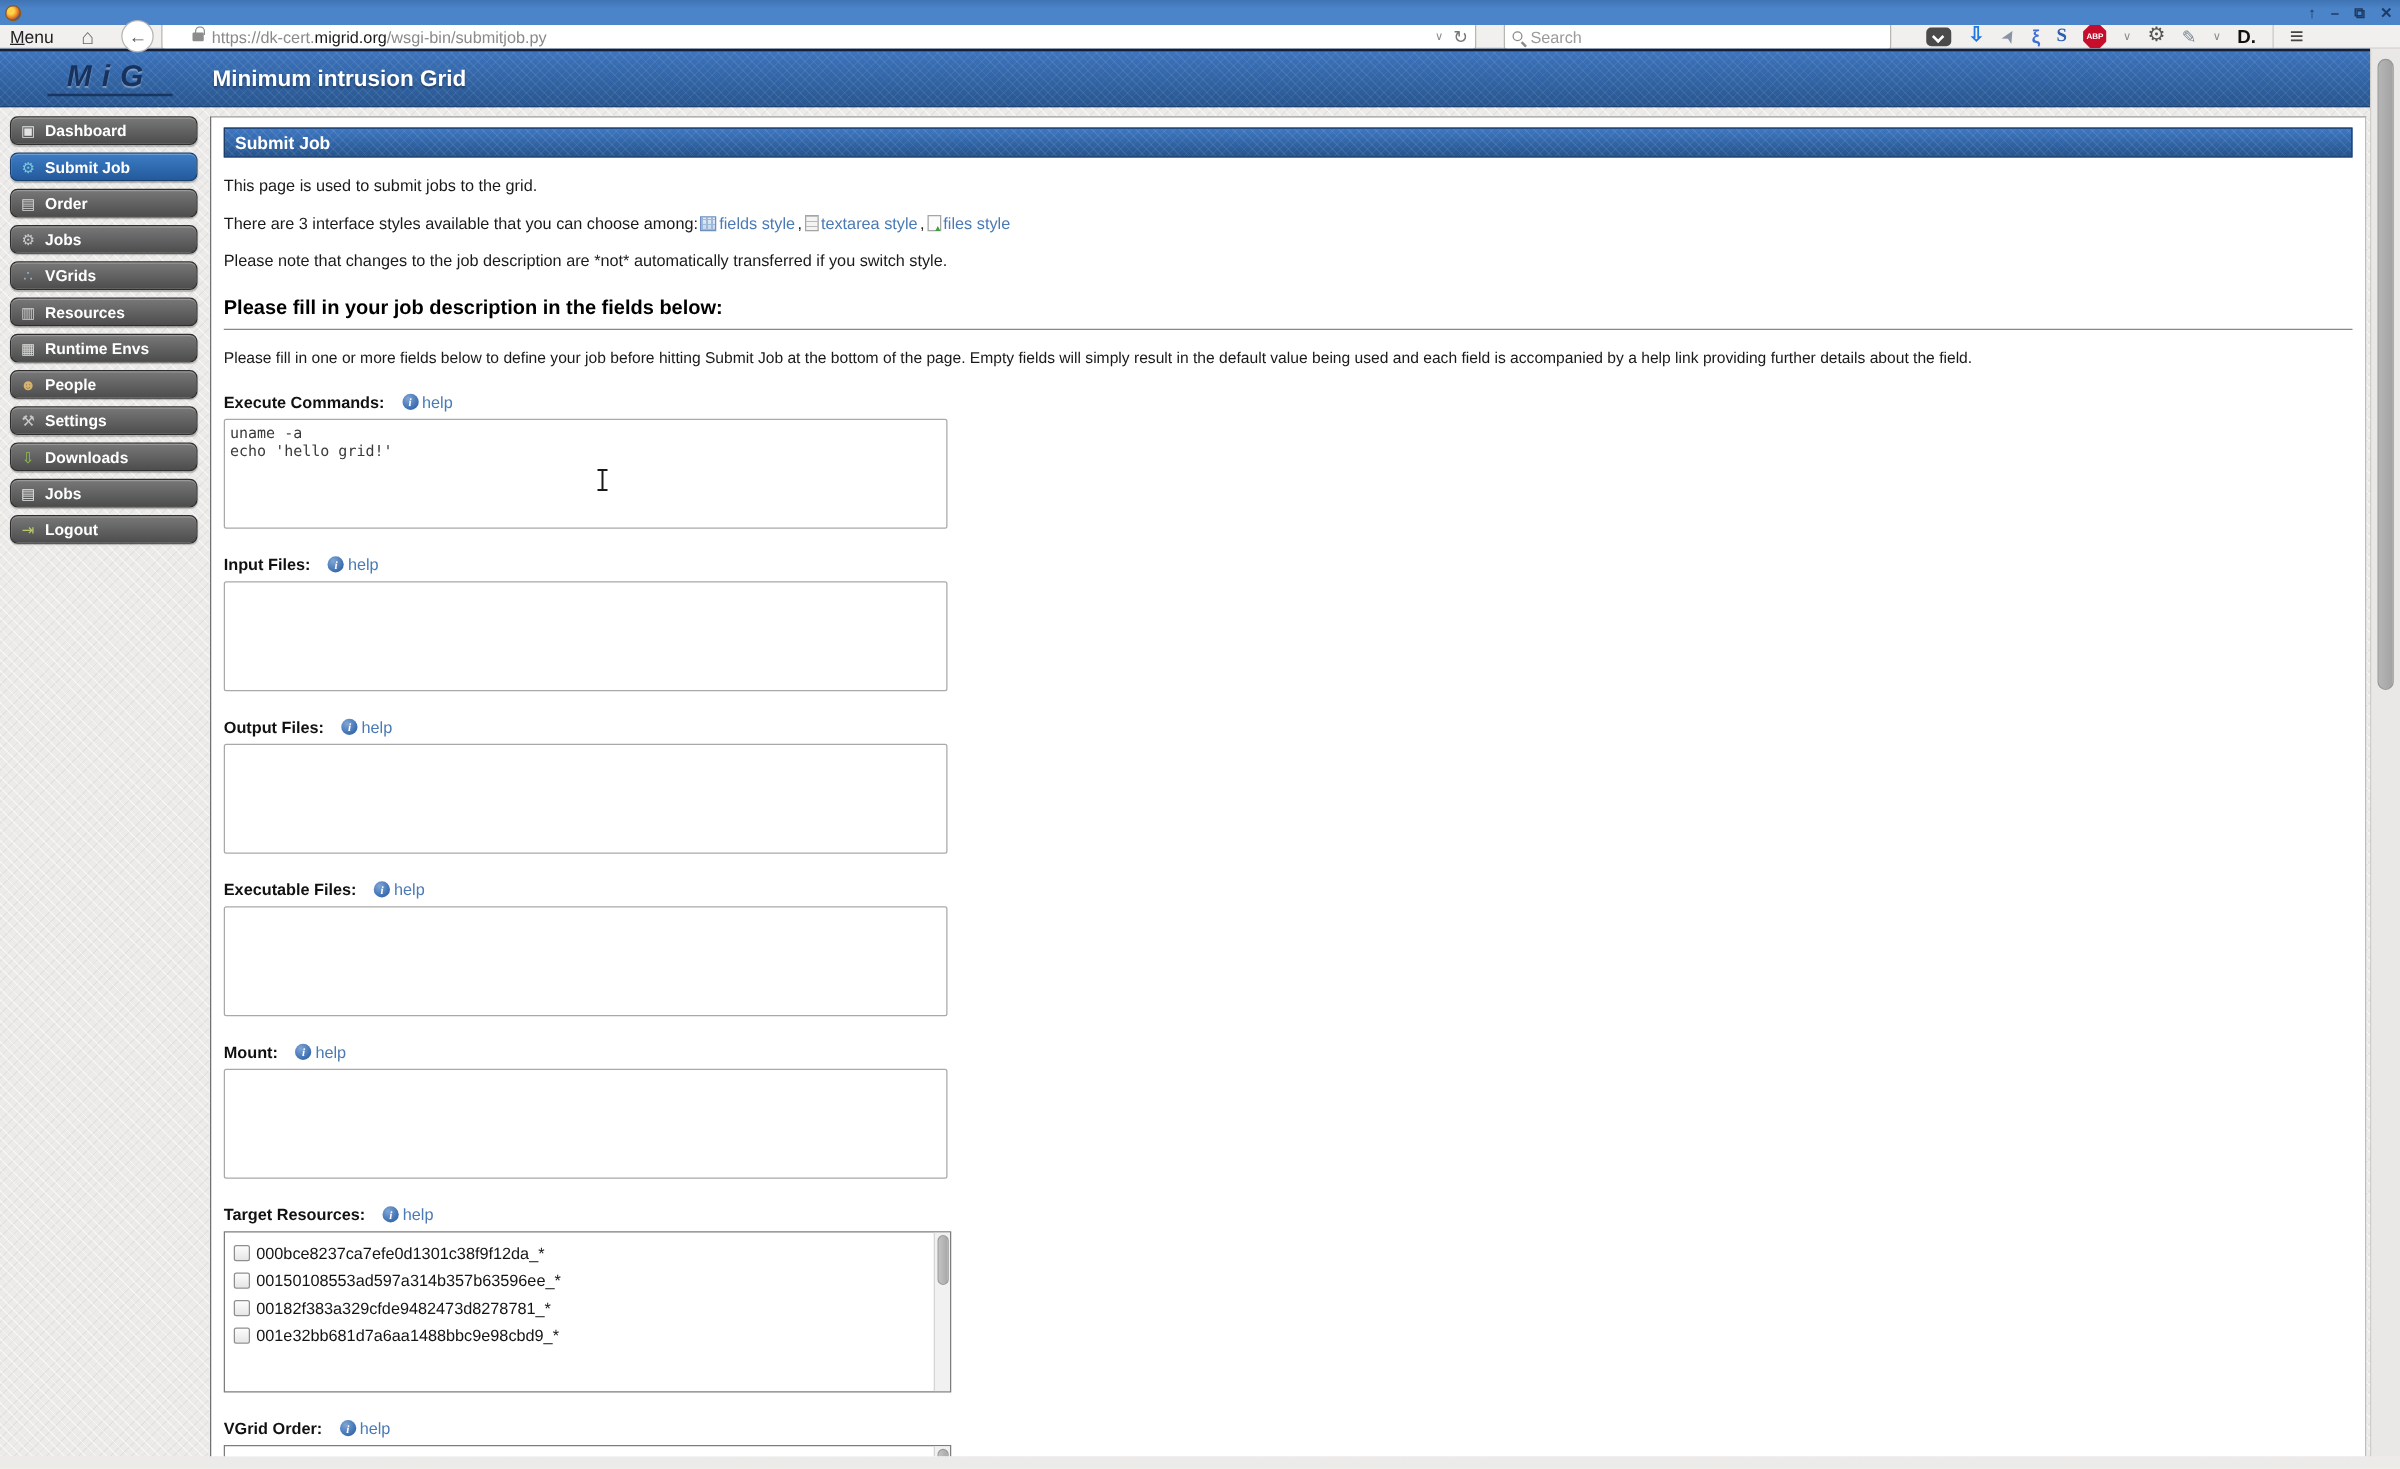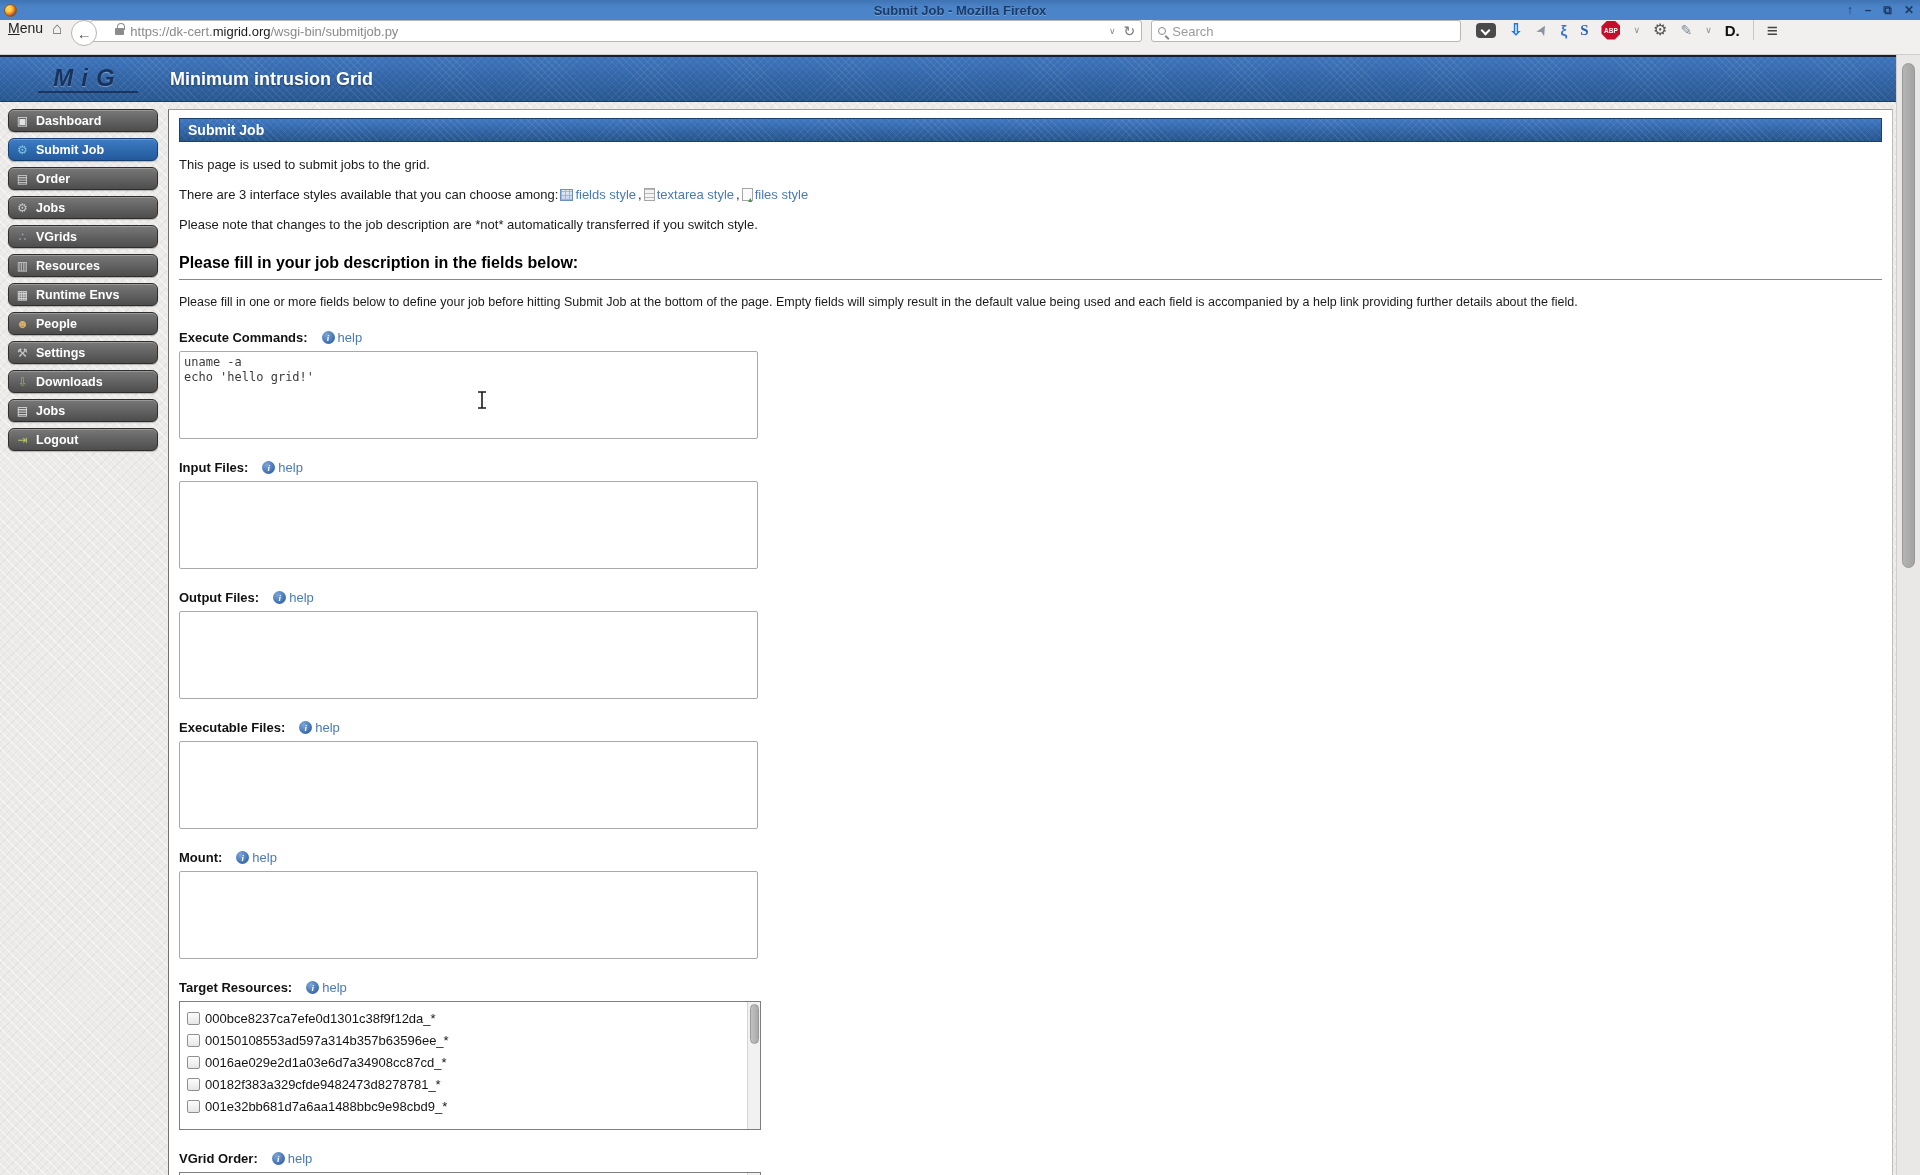--- a/index.html
+++ b/index.html
@@ -7,21 +7,21 @@
 
   
   .titlebar { height:20px; background:linear-gradient(#3f74b4, #4b84c8 35%, #4b84c8); position:relative; display:flex; align-items:center; }
   .ff-icon { width:13px; height:13px; border-radius:50%; margin-left:4px;
     background:radial-gradient(circle at 35% 35%, #ffd24a 0 25%, #f07818 55%, #2a4f8f 80%); border:1px solid #8a5a20; }
   .win-title { position:absolute; left:0; right:0; text-align:center; font-weight:bold; font-size:13px; color:#1a3a66; text-shadow:0 1px 0 rgba(255,255,255,.25); }
   .win-controls { position:absolute; right:6px; top:0; height:20px; display:flex; gap:12px; align-items:center; color:#1e3a63; font-size:12px; font-weight:bold; }
   .win-controls span { cursor:default; line-height:20px; }
 
   
-  .toolbar { height:35px; background:#f1f0ee; border-bottom:1px solid #cfcdca; display:flex; align-items:flex-start; padding:0 8px; gap:9px; }
+  .toolbar { height:19px; background:#f1f0ee; border-bottom:1px solid #cfcdca; display:flex; align-items:center; padding:0 8px; gap:22px; }
   .menu-label { font-size:14px; color:#222; }
   .menu-label .ak { text-decoration:underline; }
   .home-glyph { font-size:17px; color:#666; line-height:1; }
   .back-btn { width:26px; height:26px; border-radius:50%; background:#fff; border:1px solid #b6b4b1; display:flex; align-items:center; justify-content:center; color:#555; font-size:15px; font-weight:bold; margin-right:-16px; z-index:2; }
   .url-bar { flex:0 0 1052px; height:22px; background:#fff; border:1px solid #b8b6b3; border-radius:3px; display:flex; align-items:center; padding:0 6px 0 24px; font-size:13px; }
   .lock { width:9px; height:7px; background:#8c8c8c; border-radius:1px; position:relative; margin-right:6px; }
   .lock:before { content:""; position:absolute; top:-5px; left:1.5px; width:6px; height:6px; border:1.5px solid #8c8c8c; border-bottom:none; border-radius:4px 4px 0 0; }
   .url-dim { color:#8a8a8a; }
   .url-domain { color:#1a1a1a; }
   .url-right { margin-left:auto; display:flex; align-items:center; gap:8px; color:#777; }
@@ -120,21 +120,20 @@
   .win-thumb { position:absolute; left:5px; top:8px; width:13px; height:505px; background:linear-gradient(90deg,#b5b5b5,#a3a3a3); border:1px solid #979797; border-radius:7px; }
 
   
   .ibeam { position:absolute; left:476px; top:288px; z-index:5; }
 </style>
 </head>
 <body>
 
 <div class="titlebar">
   <div class="ff-icon"></div>
-  <div class="win-title">Submit Job - Mozilla Firefox</div>
   <div class="win-controls">
     <span>↑</span>
     <span>–</span>
     <span>⧉</span>
     <span>✕</span>
   </div>
 </div>
 
 <div class="toolbar">
   <span class="menu-label"><span class="ak">M</span><span>enu</span></span>
@@ -325,24 +324,20 @@
           <div class="cb-row">
               <span class="cb"></span>
               <span class="cb-label">000bce8237ca7efe0d1301c38f9f12da_*</span>
             </div>
           <div class="cb-row">
               <span class="cb"></span>
               <span class="cb-label">00150108553ad597a314b357b63596ee_*</span>
             </div>
           <div class="cb-row">
               <span class="cb"></span>
-              <span class="cb-label">0016ae029e2d1a03e6d7a34908cc87cd_*</span>
-            </div>
-          <div class="cb-row">
-              <span class="cb"></span>
               <span class="cb-label">00182f383a329cfde9482473d8278781_*</span>
             </div>
           <div class="cb-row">
               <span class="cb"></span>
               <span class="cb-label">001e32bb681d7a6aa1488bbc9e98cbd9_*</span>
             </div>
 
           <div class="box-scroll">
               <div class="box-thumb"></div>
             </div>

